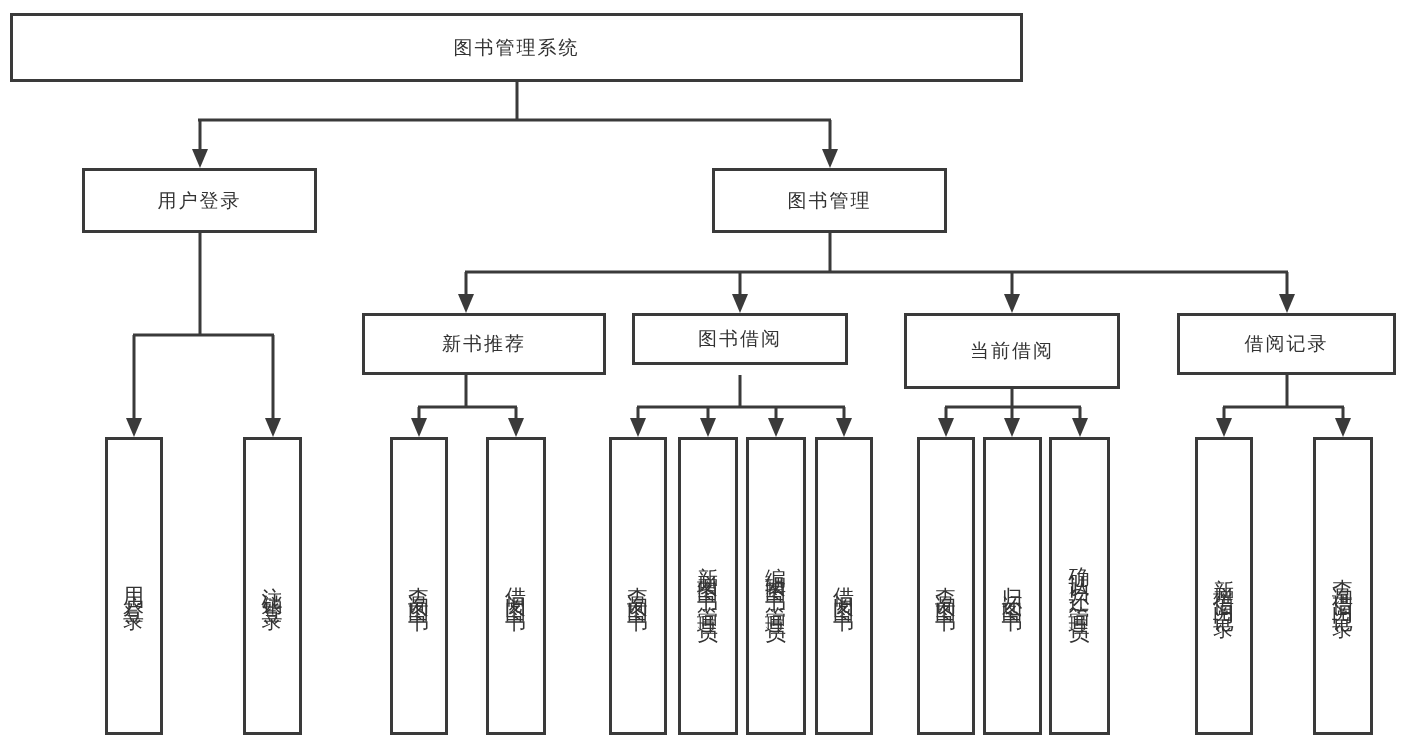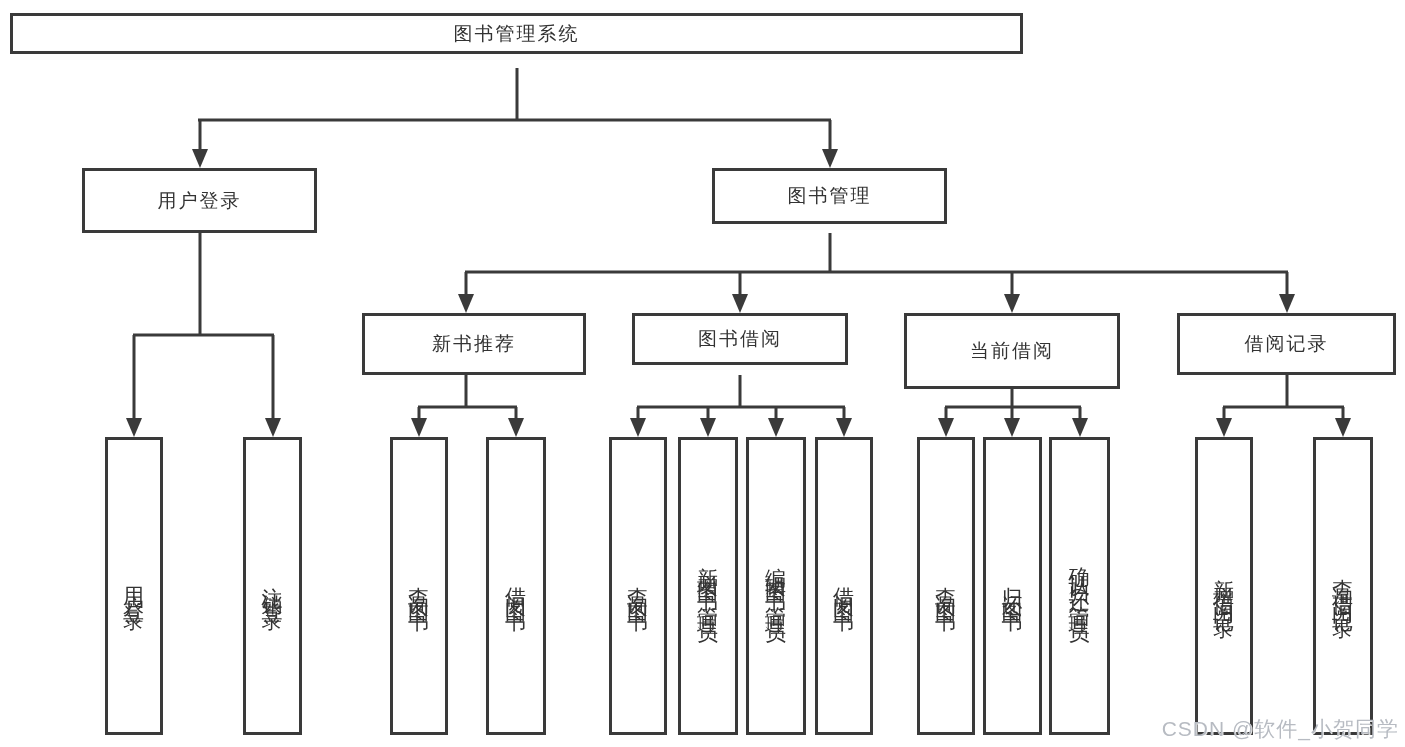--- a/index.html
+++ b/index.html
@@ -79,32 +79,32 @@
     <path d="M1012 375 L1012 408 M945 407 L1081 407 M946 407 L946 424 M1012 407 L1012 424 M1080 407 L1080 424"></path>
     <polygon points="938,418 954,418 946,437"></polygon>
     <polygon points="1004,418 1020,418 1012,437"></polygon>
     <polygon points="1072,418 1088,418 1080,437"></polygon>
 
     <path d="M1287 375 L1287 408 M1223 407 L1344 407 M1224 407 L1224 424 M1343 407 L1343 424"></path>
     <polygon points="1216,418 1232,418 1224,437"></polygon>
     <polygon points="1335,418 1351,418 1343,437"></polygon>
   </svg>
 
-  <div class="hnode" style="left:10px;top:13px;width:1013px;height:41px">
+  <div class="hnode" style="left:10px;top:13px;width:1013px;height:69px">
     <span>图书管理系统</span>
   </div>
 
   <div class="hnode" style="left:82px;top:168px;width:235px;height:65px">
     <span>用户登录</span>
   </div>
-  <div class="hnode" style="left:712px;top:168px;width:235px;height:56px">
+  <div class="hnode" style="left:712px;top:168px;width:235px;height:65px">
     <span>图书管理</span>
   </div>
 
-  <div class="hnode" style="left:362px;top:313px;width:224px;height:62px">
+  <div class="hnode" style="left:362px;top:313px;width:244px;height:62px">
     <span>新书推荐</span>
   </div>
   <div class="hnode" style="left:632px;top:313px;width:216px;height:52px">
     <span>图书借阅</span>
   </div>
   <div class="hnode" style="left:904px;top:313px;width:216px;height:76px">
     <span>当前借阅</span>
   </div>
   <div class="hnode" style="left:1177px;top:313px;width:219px;height:62px">
     <span>借阅记录</span>
@@ -147,15 +147,14 @@
     <span>确认归还（管理员）</span>
   </div>
 
   <div class="vnode" style="left:1195px;width:58px">
     <span>新增借阅记录</span>
   </div>
   <div class="vnode" style="left:1313px;width:60px">
     <span>查询借阅记录</span>
   </div>
 
-  <div class="watermark">CSDN @软件_小贺同学</div>
 
 </div>
 
 </body></html>

